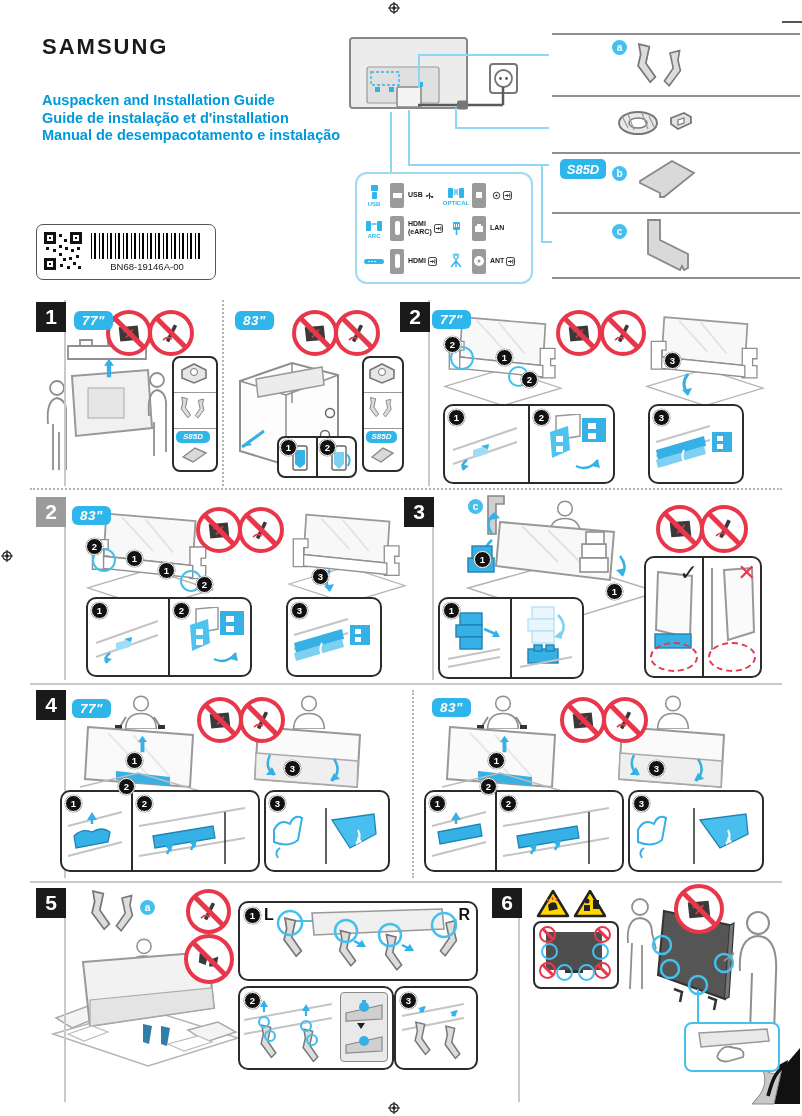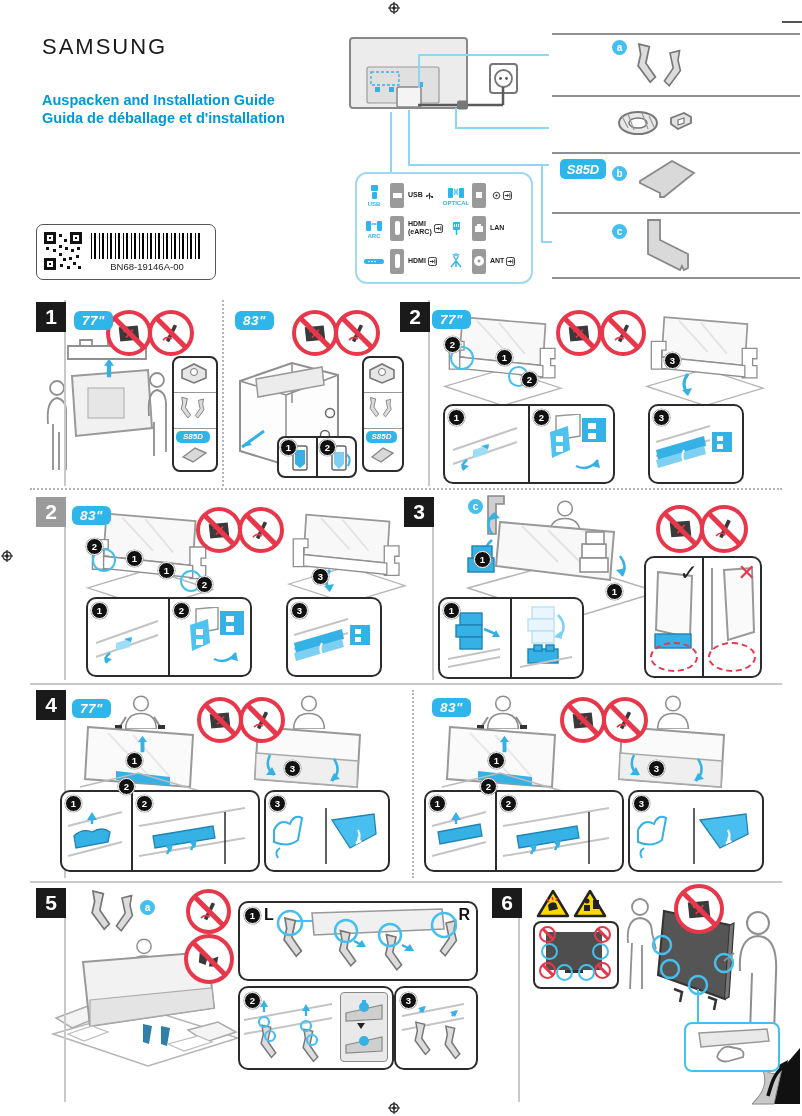--- a/index.html
+++ b/index.html
@@ -1,18 +1,18 @@
 <!DOCTYPE html>
 <html><head>
 <meta charset="utf-8">
 <style>
   html,body{margin:0;padding:0;background:#fff}
   .page{position:relative;width:802px;height:1116px;background:#fff;font-family:"Liberation Sans",sans-serif;color:#1a1a1a;overflow:hidden}
   .abs{position:absolute}
-  .brand{position:absolute;left:42px;top:34px;font-size:22px;font-weight:400;letter-spacing:2px;color:#1a1a1a}
+  .brand{position:absolute;left:42px;top:34px;font-size:22px;font-weight:700;letter-spacing:2px;color:#1a1a1a}
   .titles{position:absolute;left:42px;top:92px;color:#0099da;font-weight:bold;font-size:14.5px;line-height:17.5px;white-space:nowrap}
   .labelbox{position:absolute;left:36px;top:224px;width:178px;height:54px;border:1.5px solid #555;border-radius:7px;background:#fff}
   .barcode{position:absolute;left:54px;top:8px;width:112px;height:26px;background:repeating-linear-gradient(90deg,#000 0,#000 1.5px,#fff 1.5px,#fff 3px,#000 3px,#000 5.5px,#fff 5.5px,#fff 8px)}
   .partnum{position:absolute;left:54px;top:36px;width:112px;text-align:center;font-size:9.5px;color:#222}
   .nb{position:absolute;width:30px;height:30px;background:#1a1a1a;color:#fff;font-weight:bold;font-size:21px;display:flex;align-items:center;justify-content:center;z-index:6}
   .nb.gray{background:#9b9b9b}
   .sz{position:absolute;background:#2eb5e9;color:#fff;font-weight:bold;font-style:italic;font-size:13.5px;padding:2px 8px;border-radius:6px;letter-spacing:.5px;z-index:6}
   .modelbadge{position:absolute;background:#2eb5e9;color:#fff;font-weight:bold;font-style:italic;border-radius:5px;display:flex;align-items:center;justify-content:center;z-index:6}
   .dot{position:absolute;width:15px;height:15px;background:#111;border:1.5px solid #fff;border-radius:50%;color:#fff;font-size:9.5px;font-weight:bold;display:flex;align-items:center;justify-content:center;box-shadow:0 0 0 .6px #999;z-index:7}
   .letter{position:absolute;width:15px;height:15px;background:#45c0ee;border-radius:50%;color:#fff;font-size:10px;font-weight:bold;display:flex;align-items:center;justify-content:center;z-index:7}
@@ -97,21 +97,22 @@
 <svg class="abs" style="left:388px;top:1102px;width:12px;height:12px">
       <circle cx="6" cy="6" r="4.2" fill="none" stroke="#222" stroke-width="1.2"></circle>
       <path d="M6 0 V12 M0 6 H12" stroke="#222" stroke-width="1.2"></path>
       <circle cx="6" cy="6" r="1.7" fill="#222"></circle>
     </svg>
 <div class="hline" style="left:782px;top:21px;width:20px;background:#555"></div>
 
 <div class="brand">SAMSUNG</div>
 <div class="titles">
   <div>Auspacken and Installation Guide</div>
-  <div>Guida de déballage et d'installation</div>
+  <div>Guide de instalação et d'installation</div>
+  <div>Manual de desempacotamento e instalação</div>
 </div>
 
 <div class="labelbox">
   <svg class="abs" style="left:6px;top:6px;width:40px;height:40px">
     <rect width="40" height="40" fill="#fff"></rect>
     <g fill="#111">
       <rect x="1" y="1" width="12" height="12"></rect>
           <rect x="27" y="1" width="12" height="12"></rect>
           <rect x="1" y="27" width="12" height="12"></rect>
       <rect x="4" y="4" width="6" height="6" fill="#fff"></rect>

